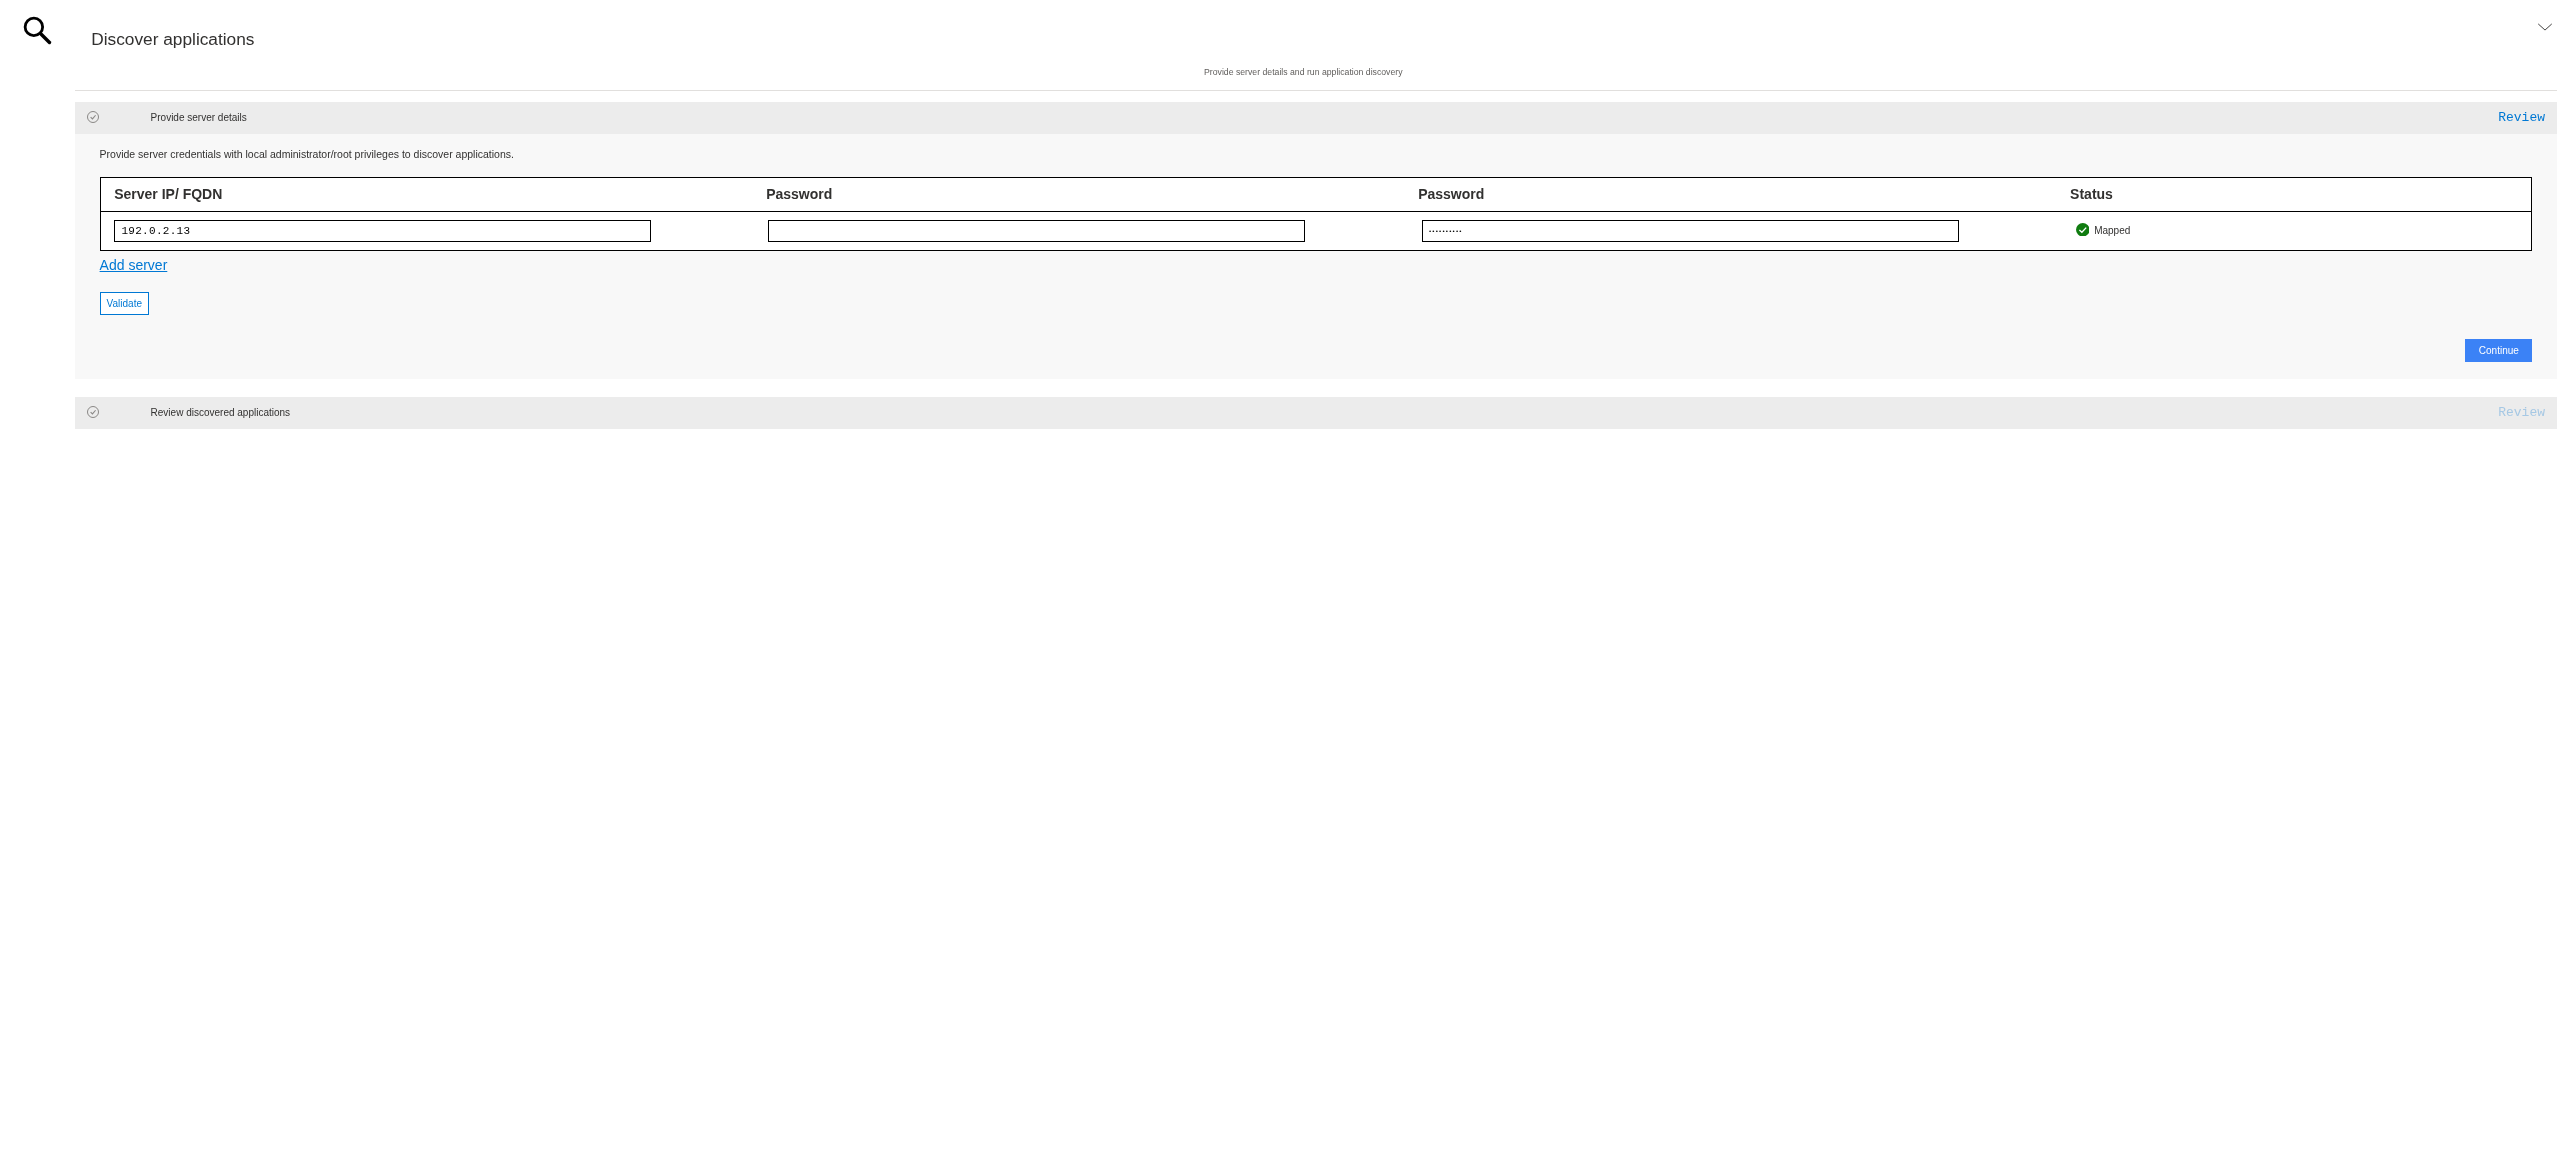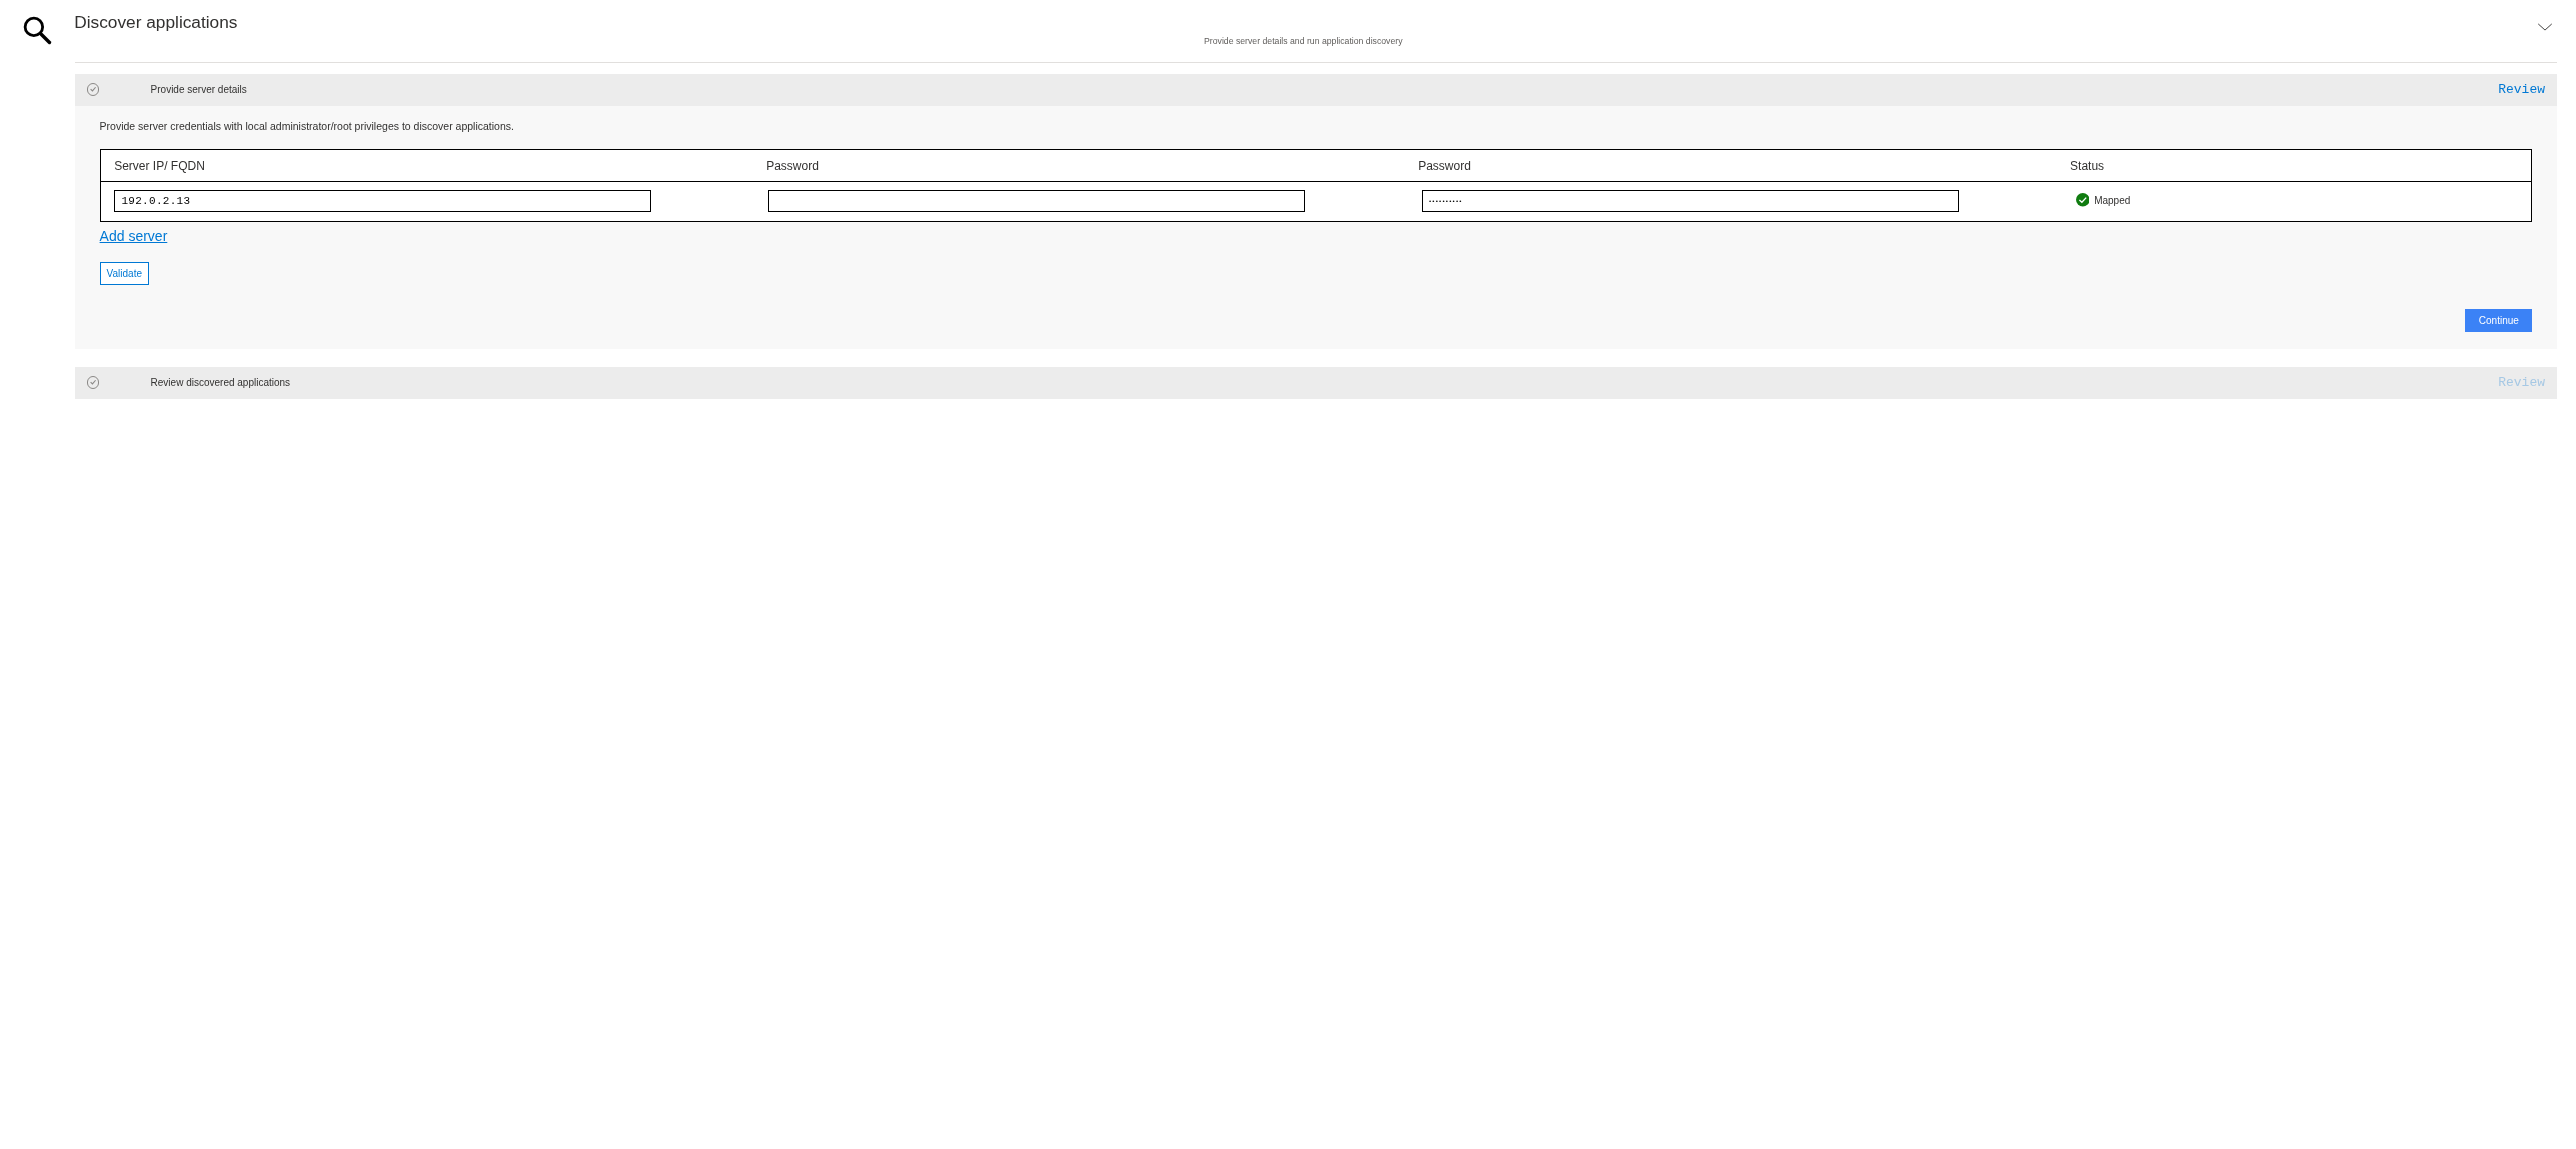--- a/index.html
+++ b/index.html
@@ -32,21 +32,21 @@
     height: 30px;
   }
   .header-text {
     flex: 1;
     margin-left: 18.6px;
   }
   .page-title {
     font-size: 17.3px;
     font-weight: 300;
     color: #323130;
-    margin: 0;
+    margin: 17px;
     line-height: 1.2;
   }
   .page-subtitle {
     font-size: 8.7px;
     color: #605e5c;
     margin: 2.5px 0 0 0;
     text-align: center;
   }
   .collapse-chevron {
     width: 25px;
@@ -114,22 +114,22 @@
     background: #fff;
   }
   .table-header-row {
     display: grid;
     grid-template-columns: 1fr 1fr 1fr 0.7fr;
     border-bottom: 0.9px solid #000;
     padding: 8.7px 13.6px;
     gap: 12.4px;
   }
   .th {
-    font-size: 12px;
-    font-weight: 400;
+    font-size: 14px;
+    font-weight: 700;
     color: #323130;
   }
   .table-data-row {
     display: grid;
     grid-template-columns: 1fr 1fr 1fr 0.7fr;
     padding: 7.4px 13.6px 8.7px 13.6px;
     gap: 22px;
     align-items: center;
   }
   .cell-input {

